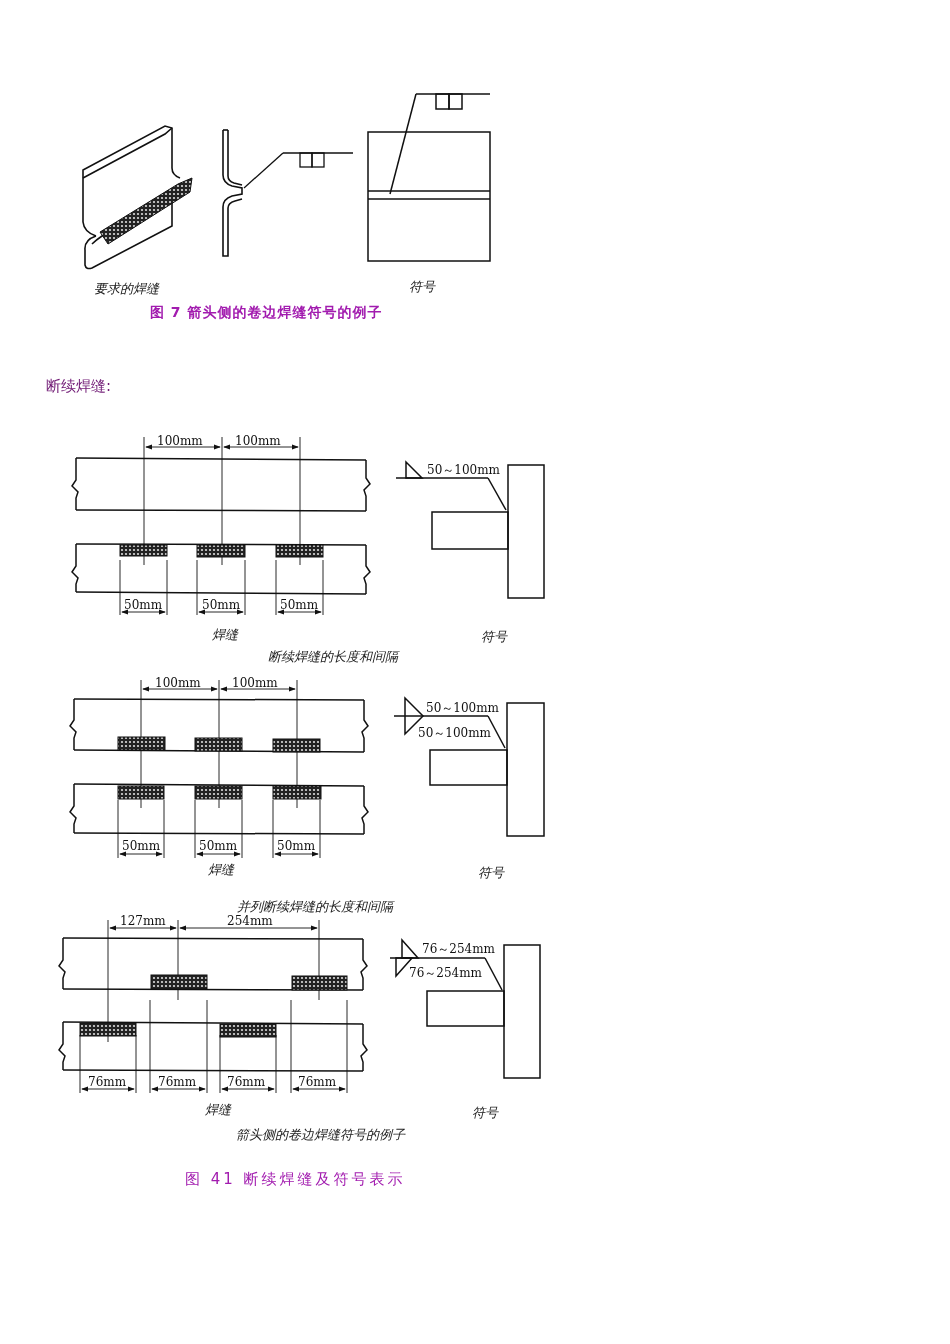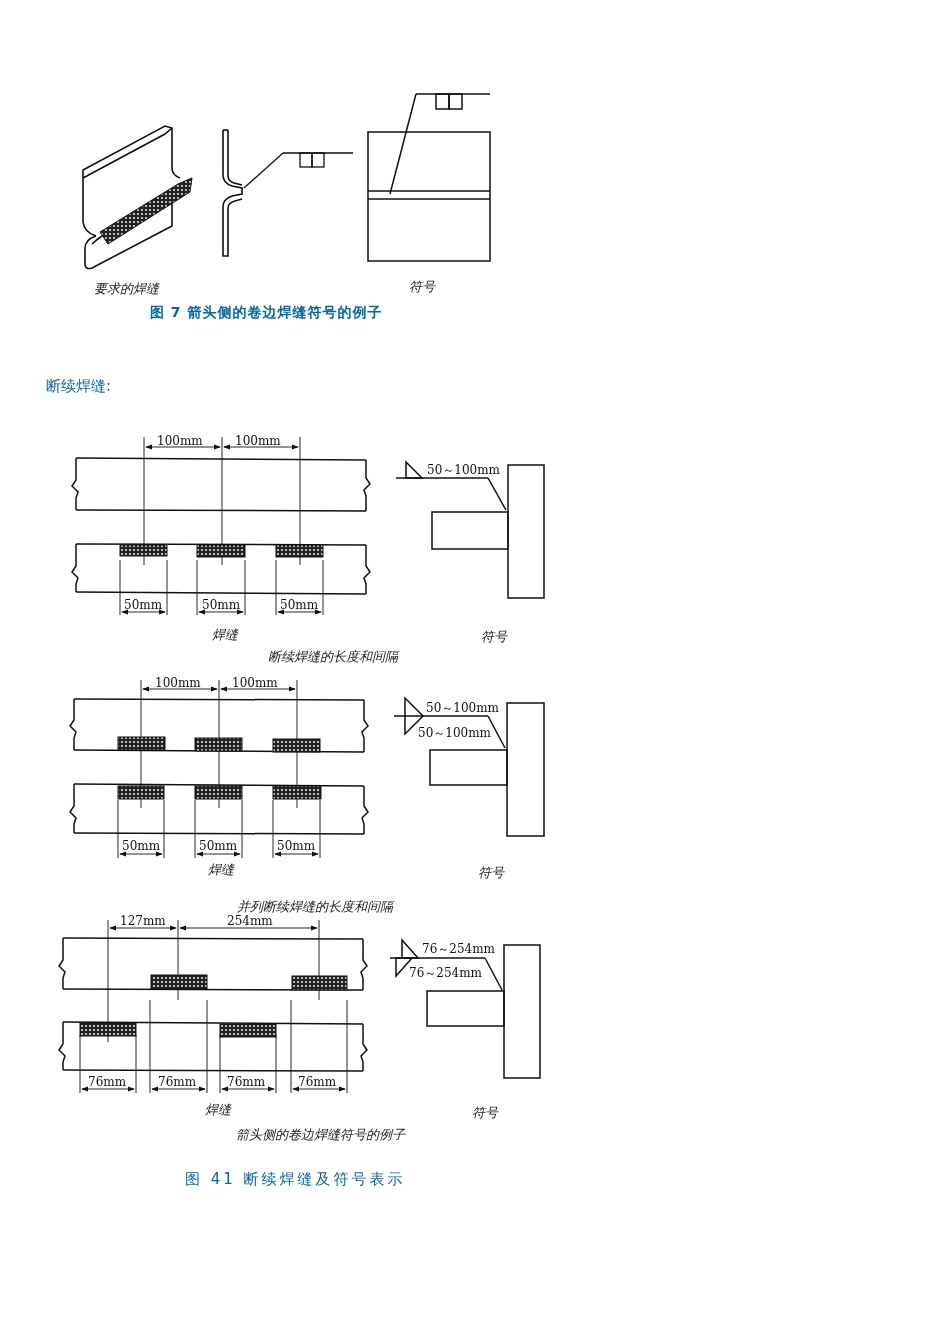--- a/index.html
+++ b/index.html
@@ -1,22 +1,22 @@
 <!DOCTYPE html>
 <html><head>
 <meta charset="utf-8">
 <style>
   html, body { margin:0; padding:0; background:#ffffff; }
   body { width:950px; height:1344px; position:relative; overflow:hidden;
          font-family:"DejaVu Sans", sans-serif; color:#111; }
   .abs { position:absolute; }
   svg { position:absolute; overflow:visible; }
   .cap { font-family:"DejaVu Sans", sans-serif; font-size:13px; color:#222; white-space:nowrap;font-style:italic; }
-  .capb { font-family:"DejaVu Sans", sans-serif; font-size:14px; font-weight:bold; color:#0369a1; white-space:nowrap; letter-spacing:1px; }
-  .heading { font-family:"DejaVu Sans", sans-serif; font-size:15px; color:#0369a1; }
+  .capb { font-family:"DejaVu Sans", sans-serif; font-size:14px; font-weight:bold; color:#a21caf; white-space:nowrap; letter-spacing:1px; }
+  .heading { font-family:"DejaVu Sans", sans-serif; font-size:15px; color:#701a75; }
   svg text { font-family:"DejaVu Serif", serif; font-size:12px; fill:#111; }
 </style>
 </head>
 <body>
 
 <svg width="0" height="0" style="position:absolute">
   <defs>
     <pattern id="hatch" width="4" height="4" patternUnits="userSpaceOnUse">
       <rect width="4" height="4" fill="#222"></rect>
       <circle cx="2" cy="2" r="1.1" fill="#ddd"></circle>

